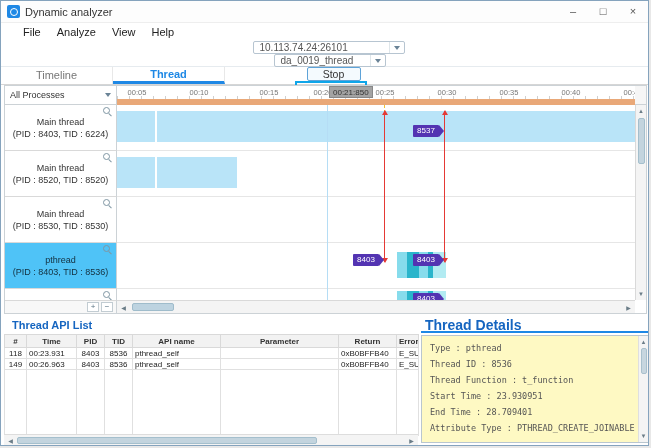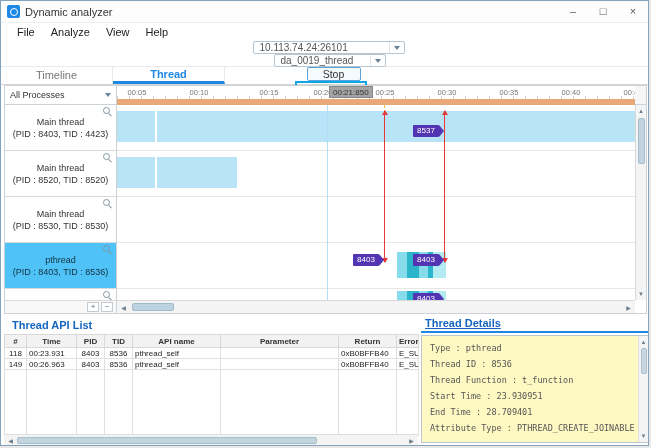--- a/index.html
+++ b/index.html
@@ -13,21 +13,21 @@
   .titlebar { height:22px; display:flex; align-items:center; padding-left:6px;
               background:#fdfdfd; border-bottom:1px solid #eee; }
   .app-icon { width:13px; height:13px; background:#1e88e5; border-radius:2px; position:relative; }
   .app-icon::after { content:""; position:absolute; left:3px; top:3px; width:6px; height:6px;
                      border:1.5px solid #fff; border-radius:50%; }
   .title { font-size:11px; color:#333; margin-left:5px;text-align:center; }
   .win-controls { margin-left:auto; display:flex; height:100%; }
   .wc { width:30px; text-align:center; line-height:21px; font-size:11px; color:#555; cursor:default; }
 
   
-  .menubar { height:18px; display:flex; align-items:center; padding-left:8px; }
+  .menubar { height:18px; display:flex; align-items:center; padding-left:14px; }
   .menu-item { font-size:11px; color:#222; padding:0 8px; }
 
   
   .toolbar { height:26px; display:flex; align-items:center; padding-left:8px;
              border-bottom:1px solid #e6ebef;flex-direction:column; }
   .combo { height:19px; border:1px solid #b7c5d1; border-radius:2px; display:flex;
            align-items:center; justify-content:space-between; background:#fff;
            font-size:10px; color:#555; }
   .combo-device { width:152px; }
   .combo-app { width:112px; margin-left:2px; }
@@ -166,22 +166,22 @@
                   overflow:hidden; white-space:nowrap; }
   .api-table tr.fill td { border-top:0; border-bottom:0; }
   .api-table td.c { text-align:center; }
   .hscroll2 { position:absolute; left:0; right:0; bottom:0; height:11px; background:#f4f4f4;
               border-top:1px solid #ddd; }
   .hthumb2 { position:absolute; left:13px; top:1.5px; width:300px; height:7px; background:#c3d4de;
              border:1px solid #a4bfcd; border-radius:2px; cursor:pointer; }
 
   
   .det-panel { position:absolute; left:420px; top:316px; width:228px; height:128px; }
-  .det-header { height:16px; border-bottom:2px solid var(--accent,#1e88e5); font-size:11px;
-                font-weight:bold; color:var(--title_blue,#1565c0); padding-left:4px;text-decoration:underline; }
+  .det-header { height:16px; border-bottom:2px solid var(--accent,#1e88e5); font-size:14px;
+                font-weight:bold; color:var(--title_blue,#1565c0); padding-left:4px; }
   .det-box { position:absolute; left:0; right:0; top:18px; bottom:2px; border:1px solid #b9c6cf;
              background:#fef9c3; overflow:hidden; }
   .det-lines { position:absolute; left:0; top:0; right:10px; bottom:0; padding:4px 0 0 8px;
                font-family:"DejaVu Sans Mono", monospace; font-size:8.5px; color:#555; }
   .det-line { line-height:16px; white-space:nowrap; }
   .vscroll2 { position:absolute; right:0; top:0; bottom:0; width:10px; background:#f4f4f4;
               border-left:1px solid #dfdfdf; }
   .vthumb2 { position:absolute; left:1.5px; top:12px; width:6px; height:26px; background:#c7d6df;
              border:1px solid #a9c0cd; border-radius:2px; cursor:pointer; }
 </style>
@@ -259,21 +259,21 @@
       <span class="rl" style="left:516px">00:45</span>
       <div class="cur-time">00:21:850</div>
     </div>
     <div class="overview-bar"></div>
     <div class="corner-tr"></div>
 
     <div class="sidebar">
       <div class="side-row">
         <span class="zico"></span>
         <div class="srn">Main thread</div>
-        <div class="sri">(PID : 8403, TID : 4423)</div>
+        <div class="sri">(PID : 8403, TID : 6224)</div>
       </div>
       <div class="side-row">
         <span class="zico"></span>
         <div class="srn">Main thread</div>
         <div class="sri">(PID : 8520, TID : 8520)</div>
       </div>
       <div class="side-row">
         <span class="zico"></span>
         <div class="srn">Main thread</div>
         <div class="sri">(PID : 8530, TID : 8530)</div>

